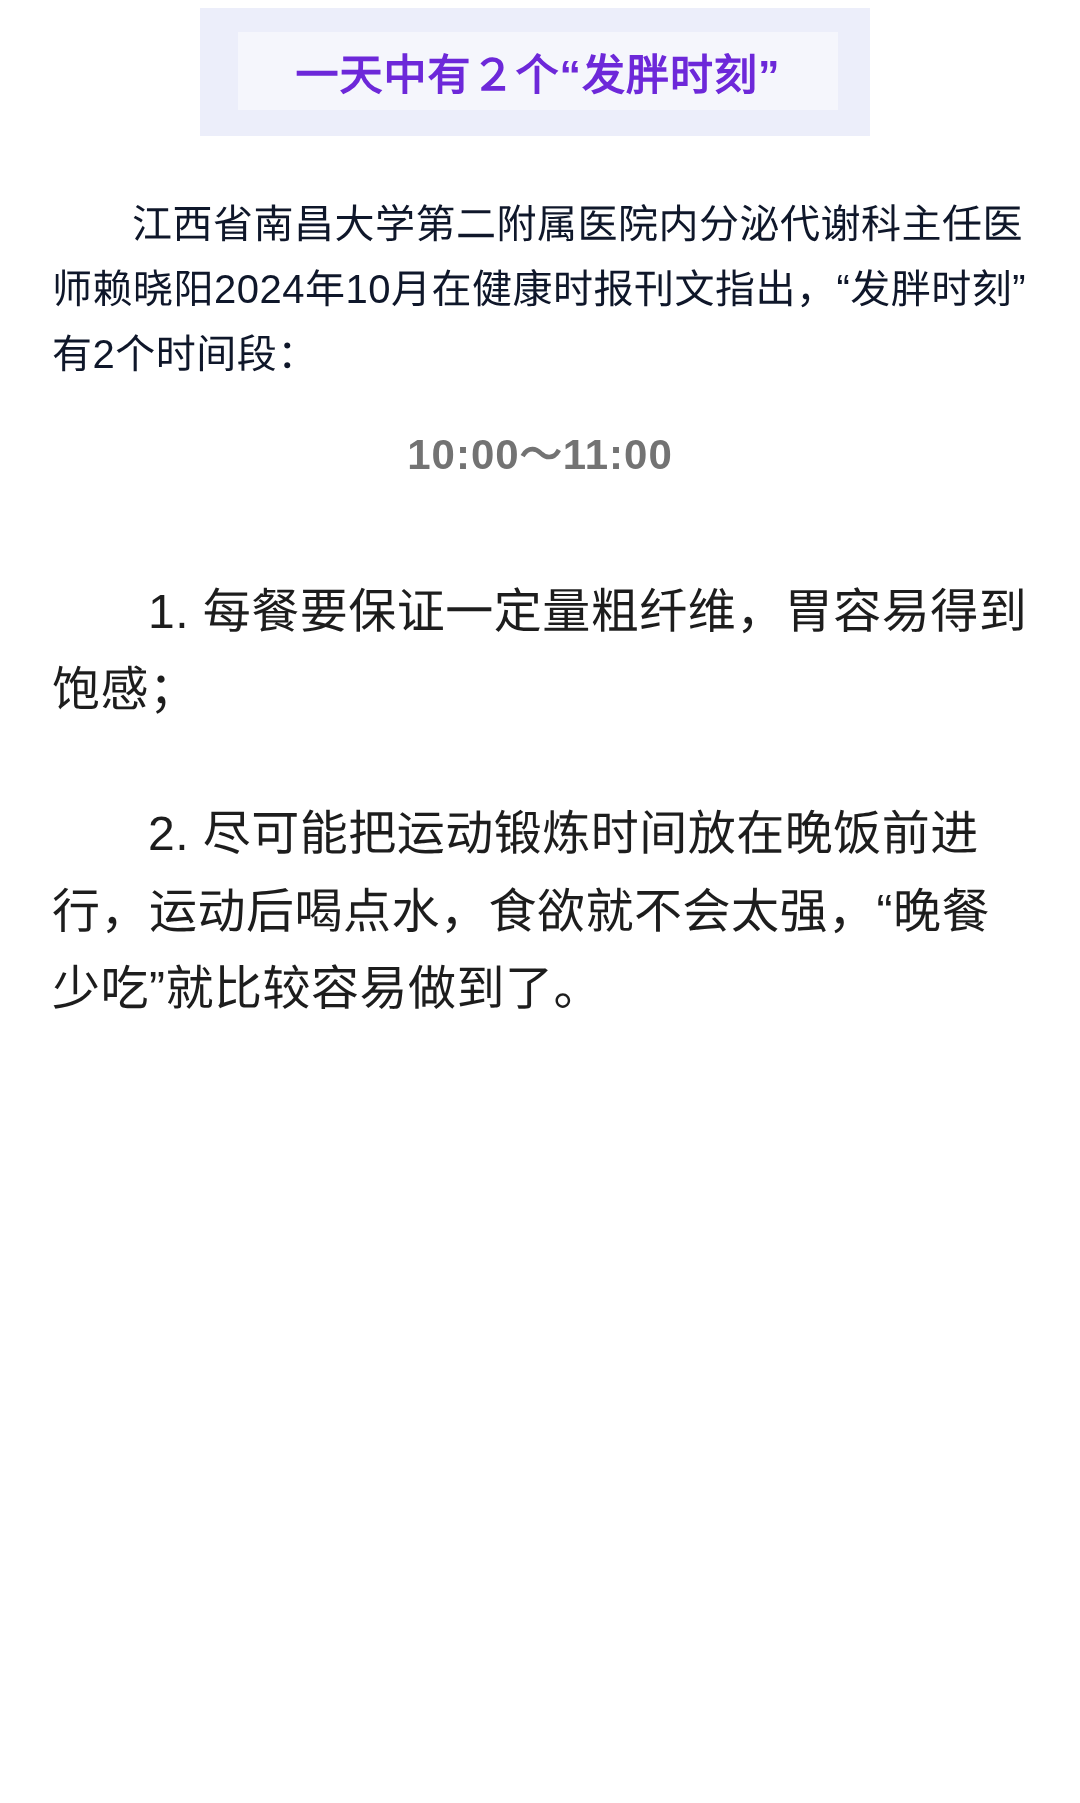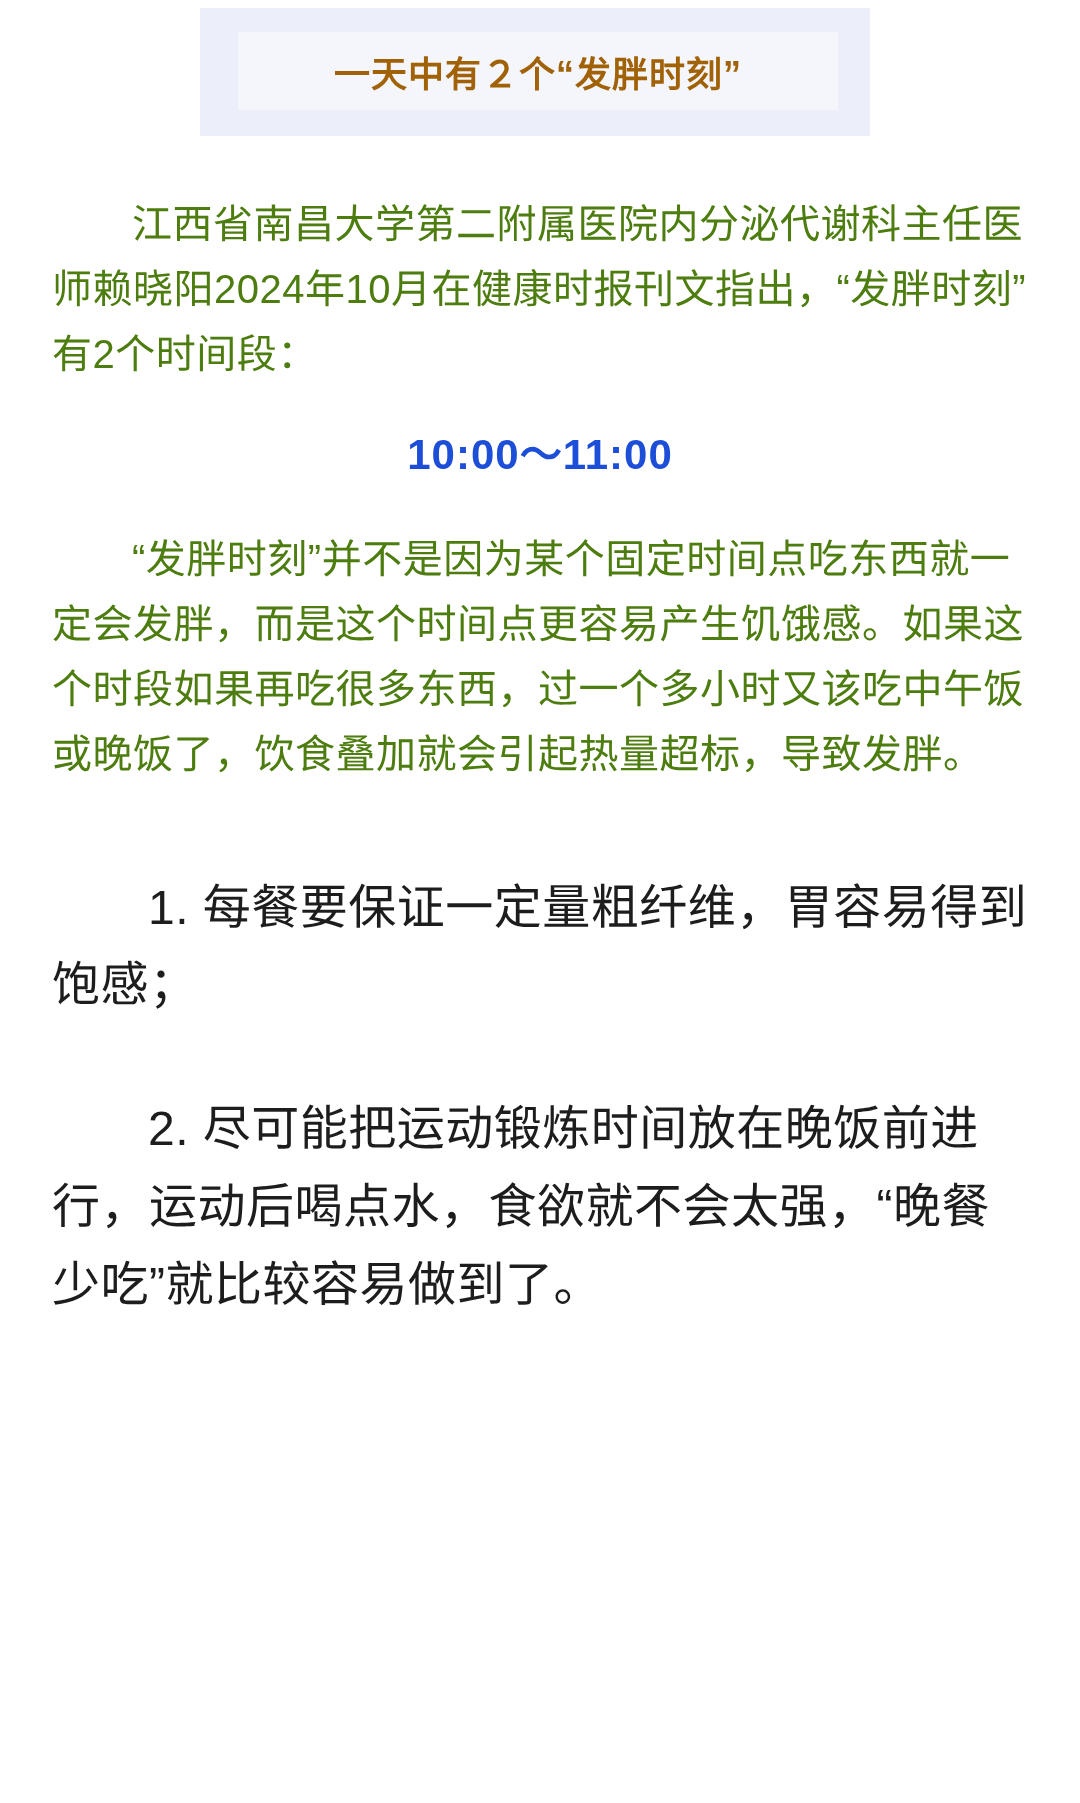--- a/index.html
+++ b/index.html
@@ -43,54 +43,54 @@
     top: 32px;
     width: 600px;
     height: 78px;
     background: #f5f6fc;
     display: flex;
     align-items: center;
     justify-content: center;
   }
   .heading-text {
     position: relative;
-    font-size: 36px;
+    font-size: 43px;
     font-weight: bold;
     letter-spacing: 1px;
-    color: #a16207;
+    color: #6d28d9;
     white-space: nowrap;
   }
 
   
   .content {
     padding: 0 52px 0 52px;
   }
   p.para {
     font-size: 40px;
     line-height: 1.62;
     margin: 0 0 36px 0;
     text-indent: 2em;
-    color: #4d7c0f;
+    color: #0f172a;
     letter-spacing: 0.5px;
     font-weight: 500;
   }
   .spacer-lg { height: 44px; }
   .spacer-md { height: 30px; }
   .spacer-sm { height: 16px; }
 
   
   .times {
     text-align: center;
     margin: 34px 0 40px 0;
   }
   .times .time-line {
     font-size: 42px;
     font-weight: bold;
     line-height: 1.55;
-    color: #1d4ed8;
+    color: #737373;
     letter-spacing: 1px;
   }
 
   
   p.item {
     font-size: 48px;
     line-height: 1.62;
     margin: 0 0 36px 0;
     text-indent: 2em;
     color: #1d1d1d;
@@ -113,21 +113,20 @@
   <div class="content">
 
     <div class="spacer-lg"></div>
 
     <p class="para">江西省南昌大学第二附属医院内分泌代谢科主任医师赖晓阳2024年10月在健康时报刊文指出，“发胖时刻”有2个时间段：</p>
 
     <div class="times">
       <div class="time-line">10:00～11:00</div>
     </div>
 
-    <p class="para">“发胖时刻”并不是因为某个固定时间点吃东西就一定会发胖，而是这个时间点更容易产生饥饿感。如果这个时段如果再吃很多东西，过一个多小时又该吃中午饭或晚饭了，饮食叠加就会引起热量超标，导致发胖。</p>
 
     <div class="spacer-sm"></div>
 
 
     <div class="spacer-md"></div>
 
     <p class="item">1. 每餐要保证一定量粗纤维，胃容易得到饱感；</p>
 
     <div class="spacer-md"></div>
 

